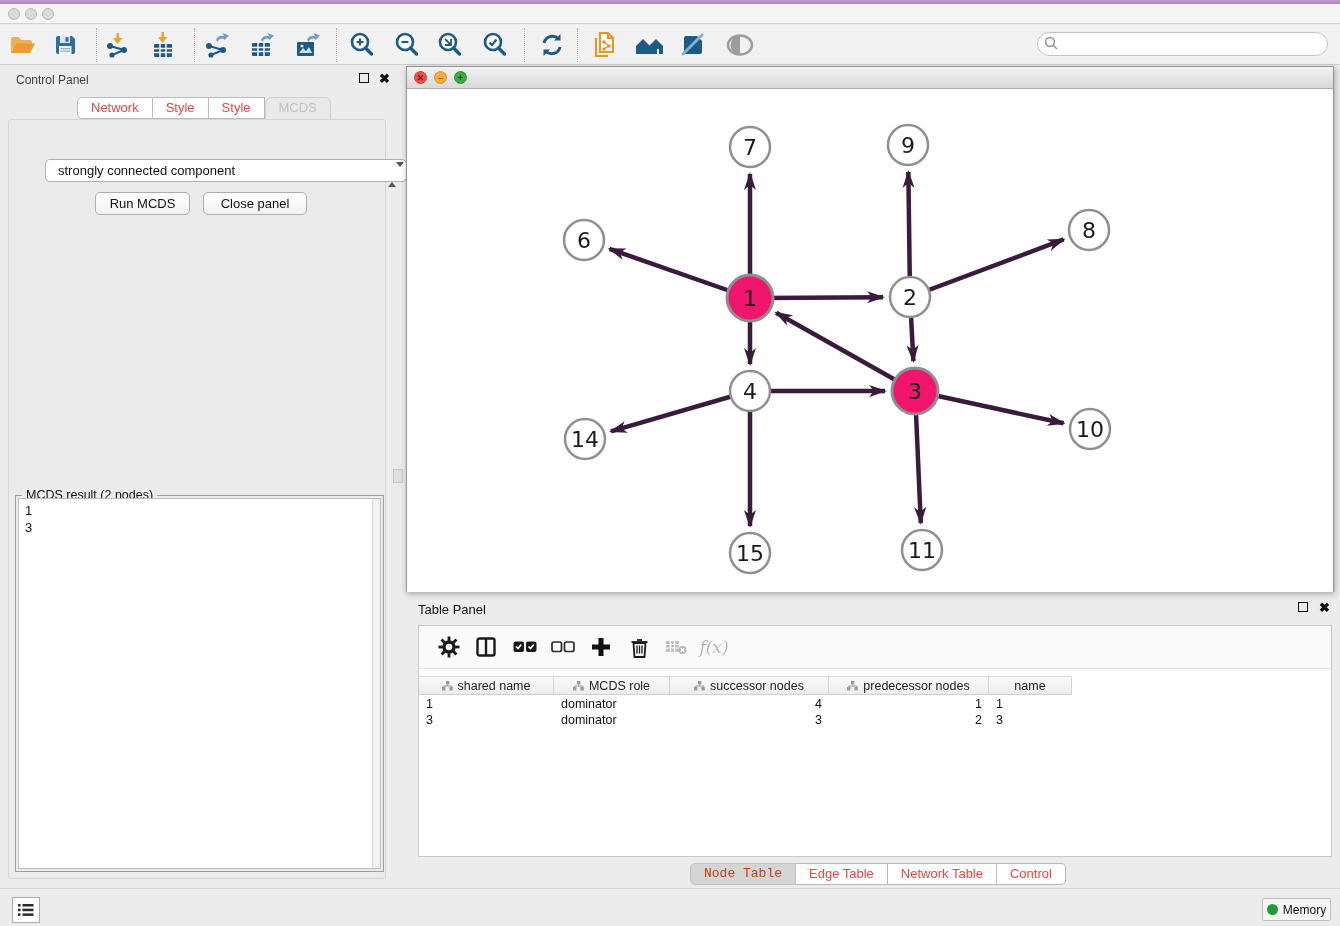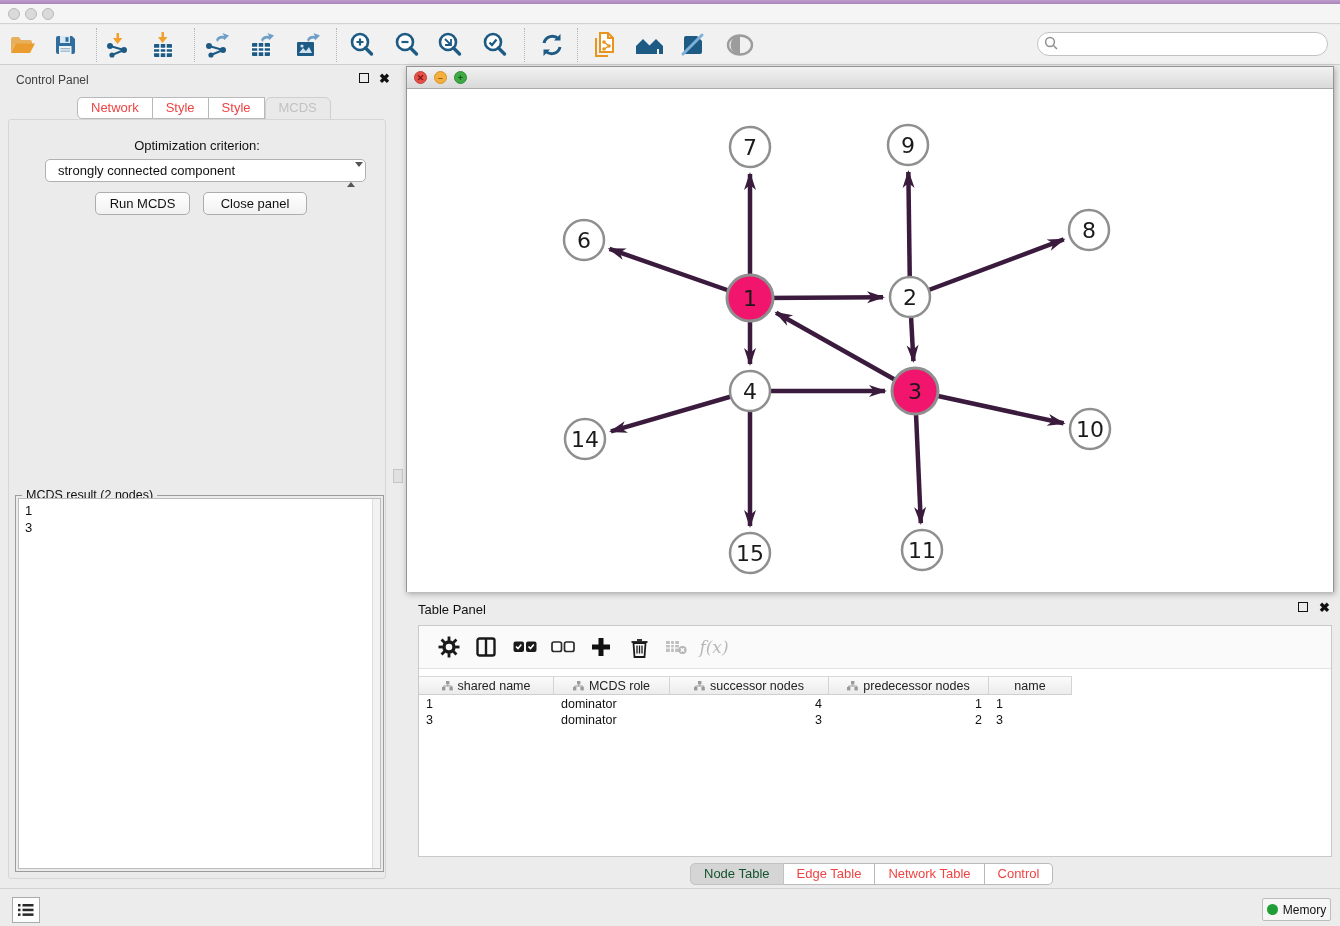--- a/index.html
+++ b/index.html
@@ -61,21 +61,21 @@
     background:#e9e9e9; color:#c2c2c2; border:1px solid #cfcfcf;
     border-radius:6px 6px 6px 0; height:33px;
   }
   #cp-box {
     position:absolute; left:8px; top:54px; width:378px; height:760px;
     background:#ebebeb; border:1px solid #d6d6d6; border-radius:3px;
   }
   #criterion-label { position:absolute; left:0; width:100%; top:18px;
     text-align:center; font-size:13px; color:#111; }
   #criterion-select {
-    position:absolute; left:36px; top:39px; width:321px; height:23px;
+    position:absolute; left:36px; top:39px; width:362px; height:23px;
     background:#fff; border:1px solid #b0b0b0; border-radius:5px;
     font-size:13px; line-height:21px; padding-left:12px; color:#111;
   }
   #criterion-stepper { position:absolute; right:9px; top:4px; width:9px; }
   #criterion-stepper .up { width:0; height:0; border-left:4.5px solid transparent;
     border-right:4.5px solid transparent; border-bottom:5px solid #555; margin-bottom:3px; }
   #criterion-stepper .down { width:0; height:0; border-left:4.5px solid transparent;
     border-right:4.5px solid transparent; border-top:5px solid #555; }
   .aqua-btn {
     position:absolute; top:72px; height:23px;
@@ -144,22 +144,23 @@
   .th-cell {
     display:flex; align-items:center; justify-content:center; gap:5px;
     border-right:1px solid #d4d4d4; font-size:12.5px; color:#222; height:17px;
   }
   #tp-rows { position:absolute; left:0; top:70px; width:100%; }
   .t-row { display:flex; height:16px; }
   .td-cell { font-size:12.5px; color:#111; line-height:16px; padding:0 7px;
     overflow:hidden; white-space:nowrap; }
   #bottom-tabs { position:absolute; left:284px; top:267px; display:flex; height:22px; }
   #bottom-tabs .seg-tab.active {
-    background:#d5d5d5; color:#14532d; border-color:#c2c2c2;
+    background:#d5d5d5; color:#c2410c; border-color:#c2c2c2;
     border-radius:5px 0 0 5px;
+    font-family:Liberation Mono, monospace;
   }
   #bottom-tabs .seg-tab:last-child { border-radius:0 5px 5px 0; }
   
   #status-bar { position:absolute; left:0; top:888px; width:1340px; height:50px;
     background:#ececec; border-top:1px solid #d2d2d2; }
   #task-history-btn { position:absolute; left:12px; top:8px; width:28px; height:26px;
     background:#fdfdfd; border:1px solid #ababab;
     display:flex; align-items:center; justify-content:center; }
   #memory-btn { position:absolute; left:1262px; top:9px; width:69px; height:23px;
     background:#f6f6f6; border:1px solid #bdbdbd; border-radius:2px;
@@ -320,21 +321,20 @@
   <div id="cp-title">Control Panel</div>
   <span id="cp-float" class="float-glyph"></span>
   <span id="cp-close" class="close-glyph">✖</span>
   <div id="control-tabs">
       <div class="seg-tab">Network</div>
       <div class="seg-tab">Style</div>
       <div class="seg-tab">Style</div>
       <div class="seg-tab active">MCDS</div>
     </div>
   <div id="cp-box">
-    <div id="criterion-label">Optimization criterion:</div>
     <div id="criterion-select">
       <span>strongly connected component</span>
       <span id="criterion-stepper">
         <span class="up"></span><span class="down"></span>
       </span>
     </div>
     <div id="run-btn" class="aqua-btn">Run MCDS</div>
     <div id="close-panel-btn" class="aqua-btn">Close panel</div>
     <div id="result-group">
       <div id="result-title">MCDS result (2 nodes)</div>

